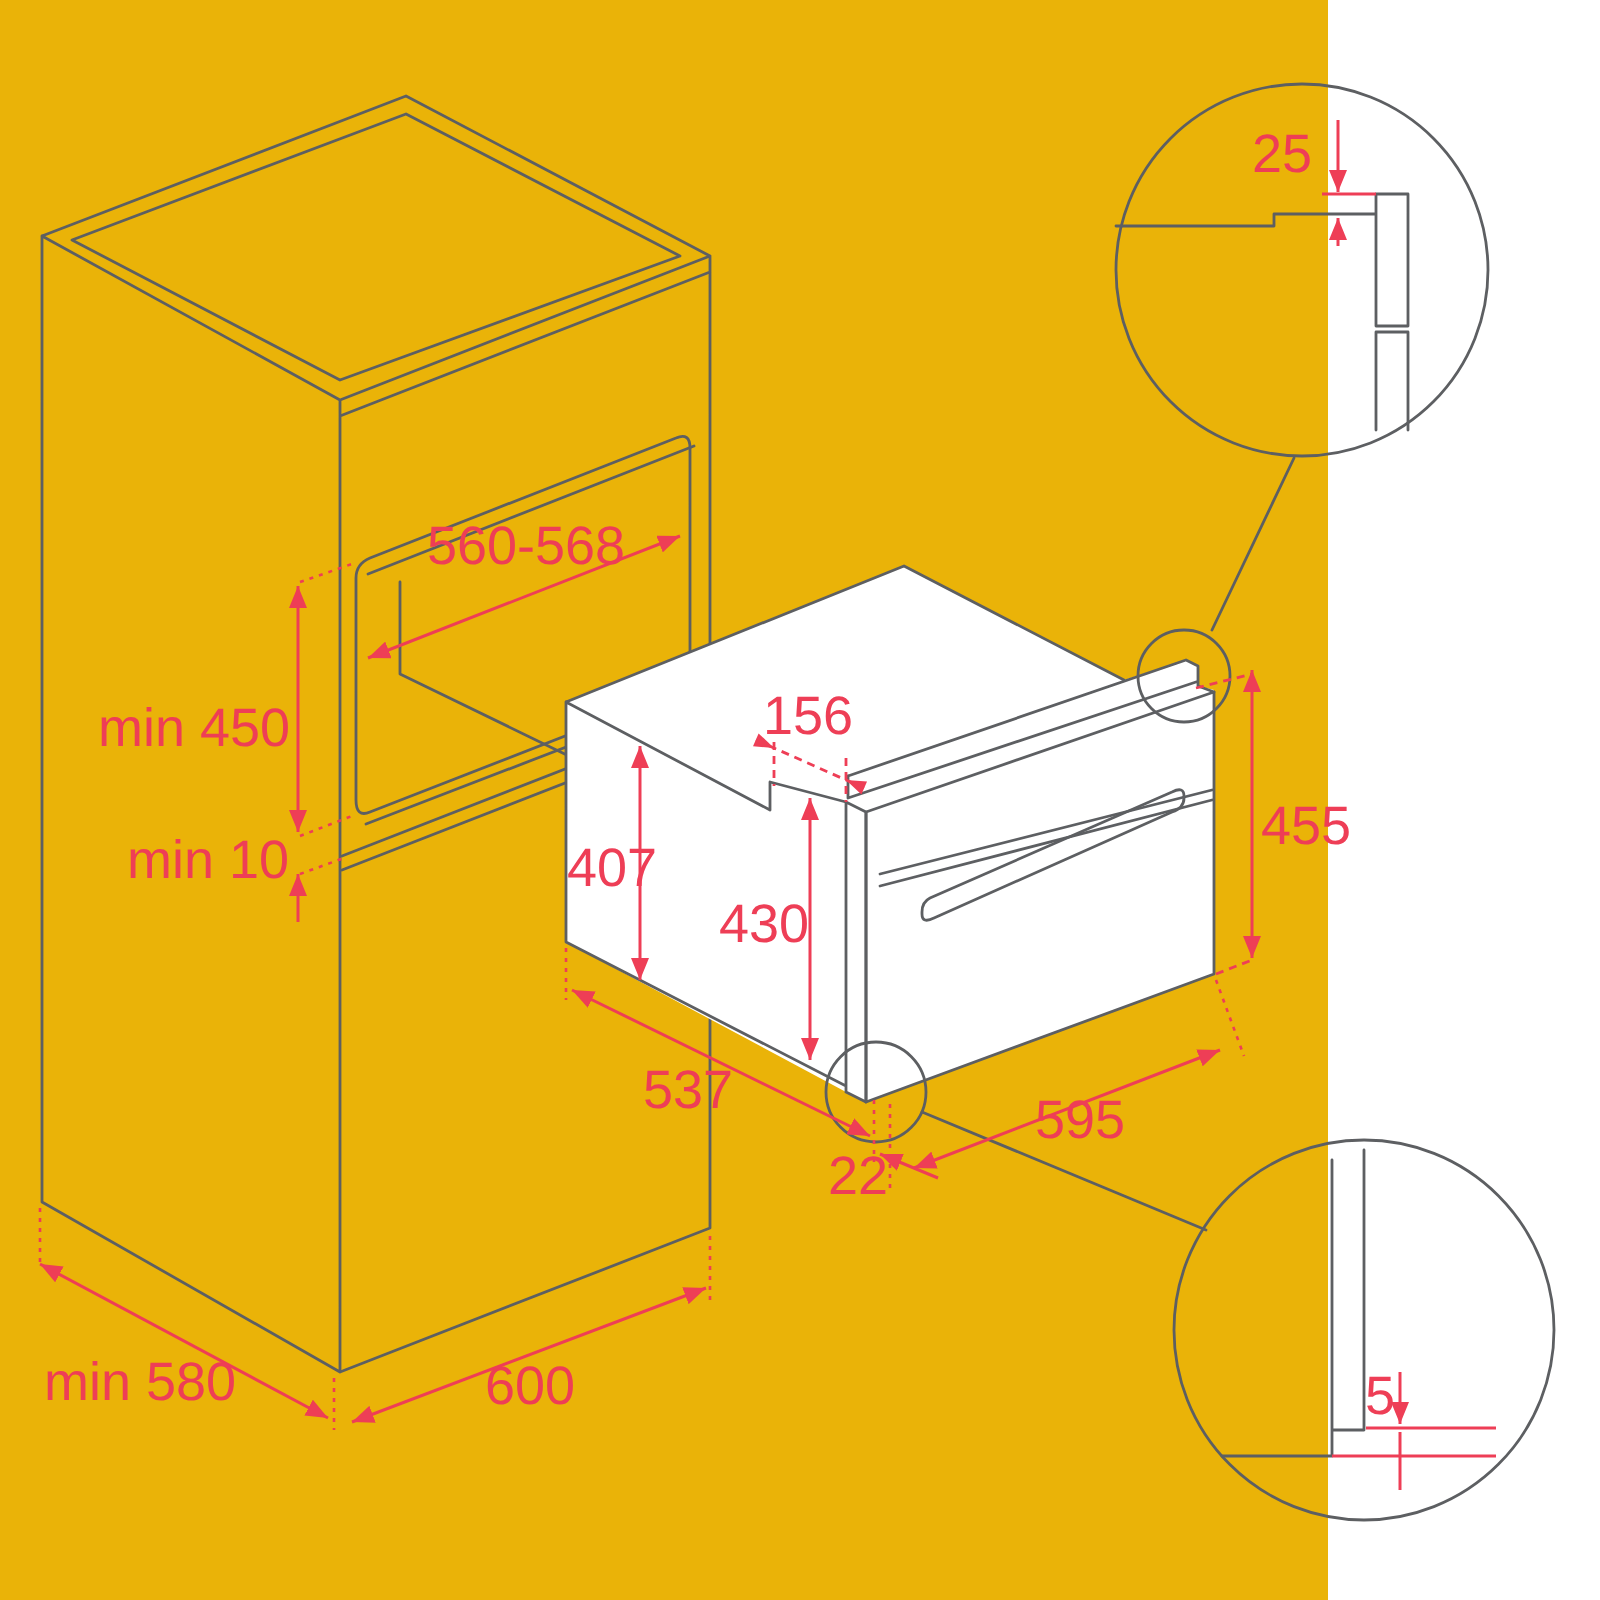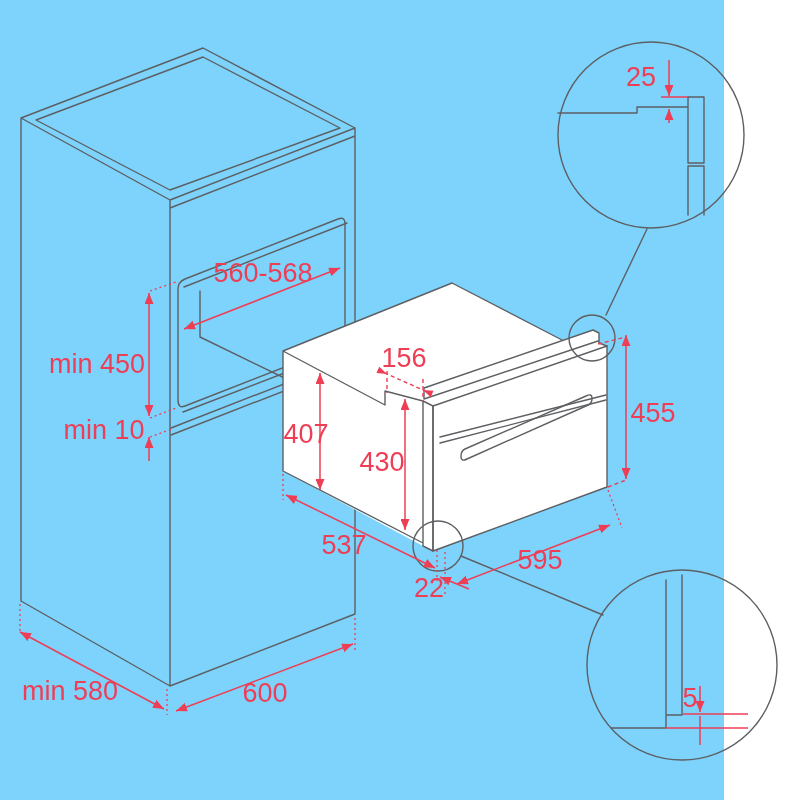--- a/index.html
+++ b/index.html
@@ -1,16 +1,16 @@
 <!DOCTYPE html>
 <html><head>
 <meta charset="utf-8">
 <style>
   html,body{margin:0;padding:0;background:#ffffff;width:800px;height:800px;overflow:hidden;}
-  .stage{width:724px;height:800px;position:relative;background:#7dd3fc;}
+  .stage{width:664px;height:800px;position:relative;background:#eab308;}
   svg{display:block;}
   text{font-family:"Liberation Sans","DejaVu Sans",sans-serif;font-size:27px;font-weight:500;fill:#ee3e56;}
   .gray{stroke:#5d5f62;stroke-width:1.4;fill:none;stroke-linecap:round;stroke-linejoin:round;}
   .red{stroke:#ee3e56;stroke-width:1.5;fill:none;stroke-linecap:butt;}
   .dot{stroke-dasharray:2 3;stroke-width:1.3;}
   .dsh{stroke-dasharray:4 3;stroke-width:1.4;}
 </style>
 </head>
 <body>
 

